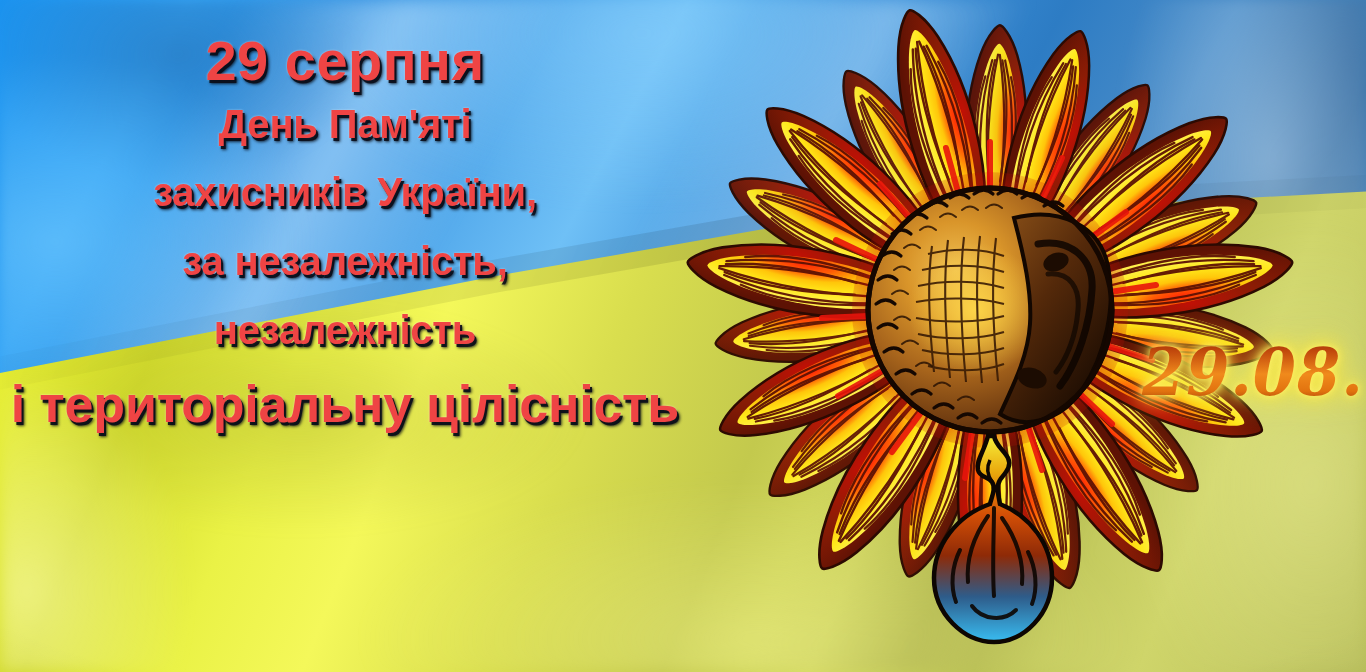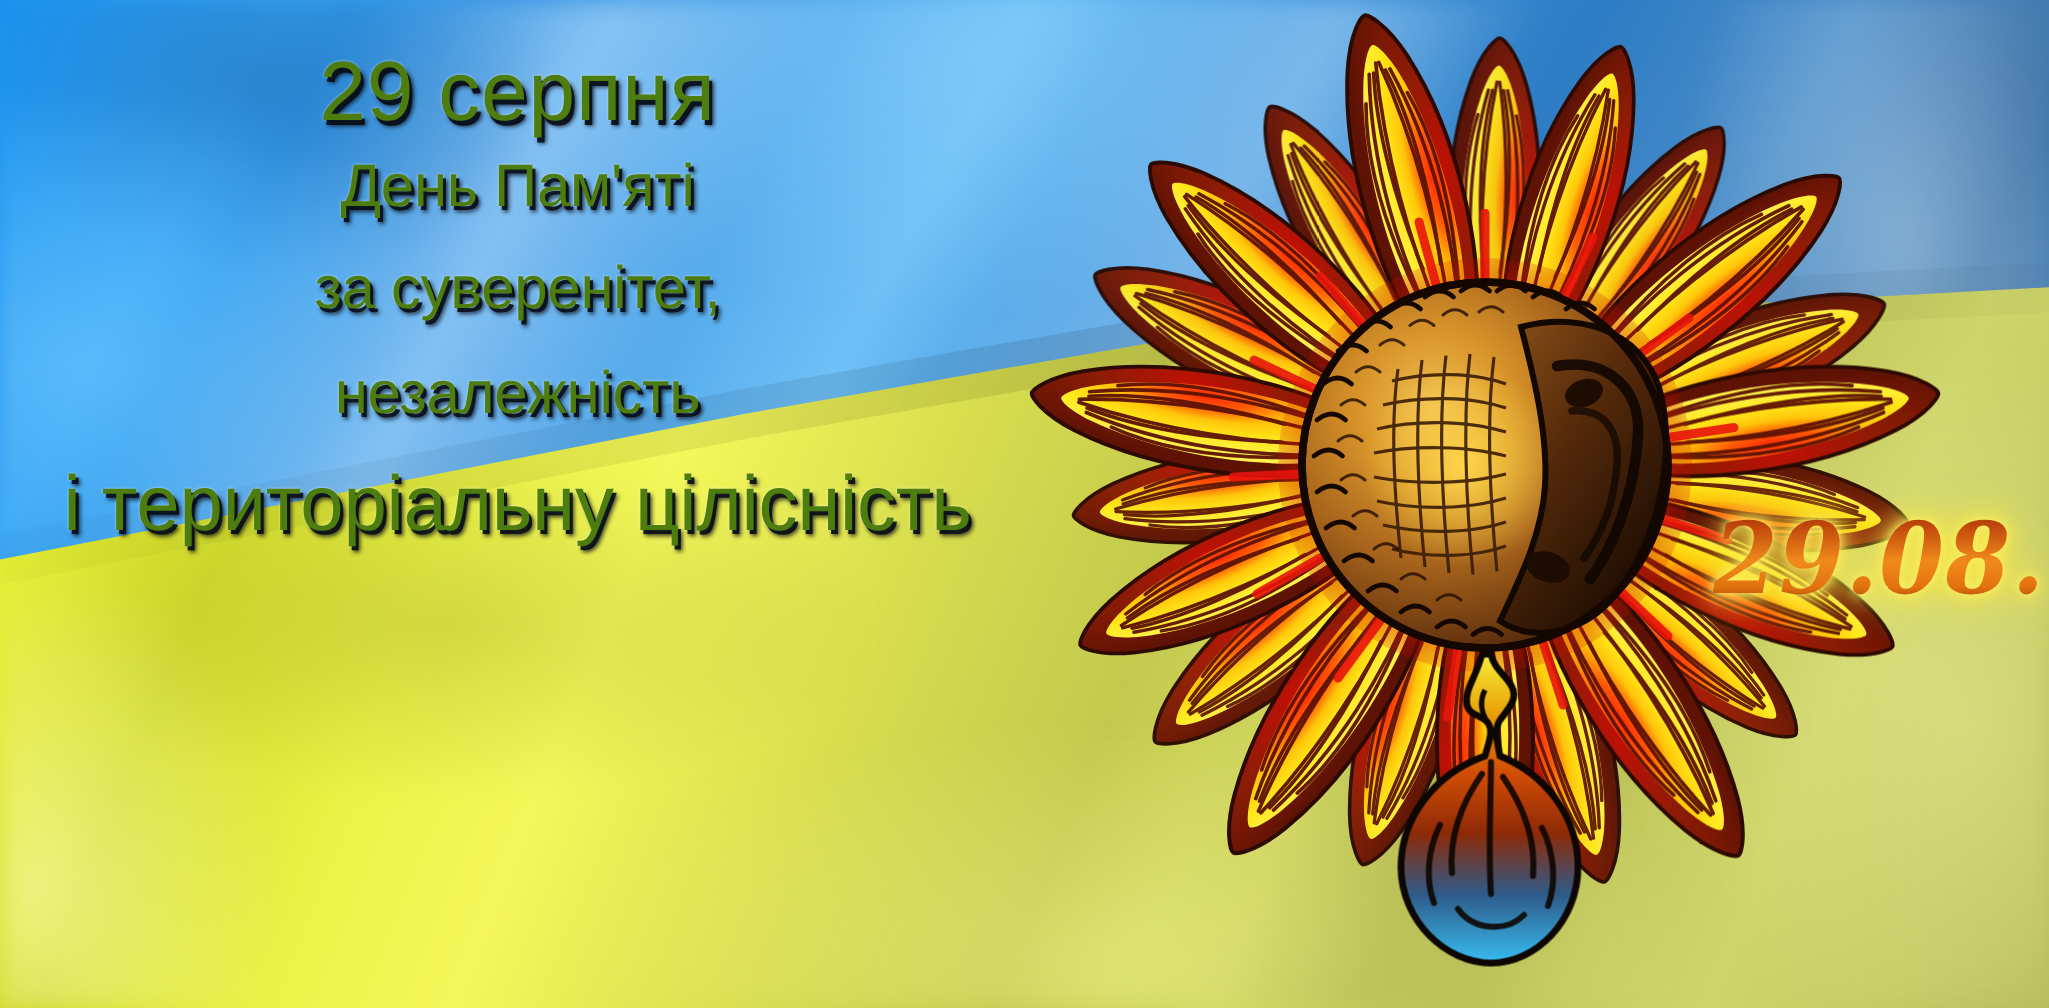--- a/index.html
+++ b/index.html
@@ -113,22 +113,22 @@
     top: 0;
     width: 690px;
     height: 672px;
     text-align: center;
     padding-top: 22px;
     box-sizing: border-box;
     z-index: 6;
   }
   .poster-title,
   .poster-line {
-    color: #4d7c0f;
-    font-weight: normal;
+    color: #ef4444;
+    font-weight: bold;
     letter-spacing: -0.2px;
     text-shadow:
       2px 3px 0 rgba(10,14,26,0.92),
       3px 4px 3px rgba(6,9,18,0.78),
       0 0 2px rgba(255,255,255,0.55);
     white-space: nowrap;
   }
   .poster-title {
     font-size: 56px;
     line-height: 1.05;
@@ -393,20 +393,21 @@
           <path d="M-18,296 C -8,310 14,312 26,300"></path>
         </g>
         <path d="M0,150 C -4,158 -2,166 2,172" fill="none" stroke="#0d0602" stroke-width="3.5"></path>
       </g>
     </svg>
   </div>
 
   <div class="text-block">
     <div class="poster-title">29 серпня</div>
     <div class="poster-line l2">День Пам'яті</div>
-    <div class="poster-line l5">за суверенітет,</div>
+    <div class="poster-line l3">захисників України,</div>
+    <div class="poster-line l5">за незалежність,</div>
     <div class="poster-line l6">незалежність</div>
     <div class="poster-line l7">і територіальну цілісність</div>
   </div>
 
   <div class="date-stamp">29.08.</div>
 
 </div>
 
 </body></html>

